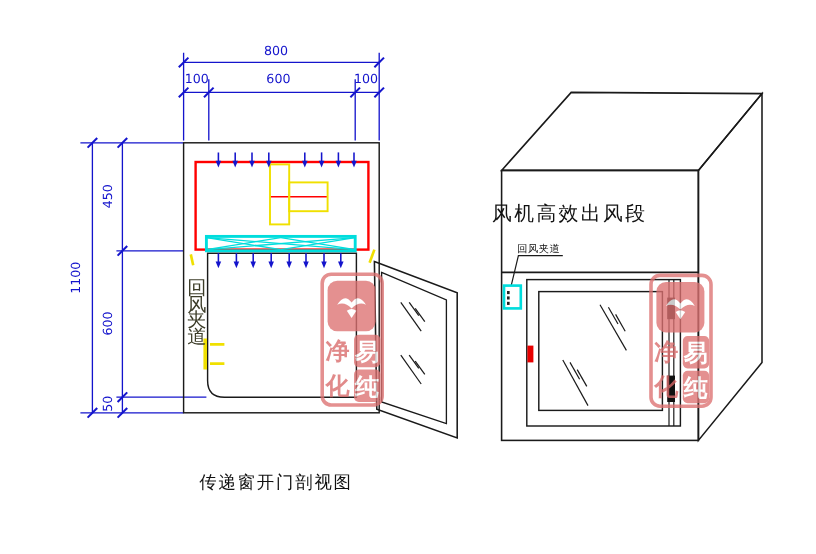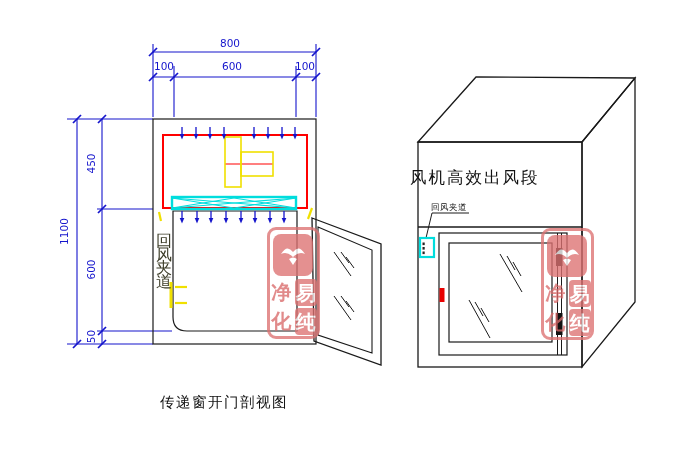--- a/index.html
+++ b/index.html
@@ -9,21 +9,21 @@
     margin-left:24px;
   }
   .abs{position:absolute;}
   .dimtext{
     position:absolute;color:#1414cc;font-size:10.5px;line-height:12px;
     text-align:center;font-family:"DejaVu Sans", sans-serif;
   }
   .vdim{transform:rotate(-90deg);transform-origin:center center;}
   .caption{
     position:absolute;color:#111;font-size:14.5px;letter-spacing:1.5px;
-    text-align:center;white-space:nowrap;font-family:Liberation Mono, monospace;
+    text-align:right;white-space:nowrap;font-family:Liberation Mono, monospace;
   }
   .fan-label{
     position:absolute;color:#111;font-size:16.5px;letter-spacing:2px;
     text-align:left;white-space:nowrap;
   }
   .cp-label{
     position:absolute;color:#111;font-size:8.5px;letter-spacing:0.5px;white-space:nowrap;
   }
   .vtext{
     position:absolute;width:12px;font-size:16px;line-height:13.5px;

